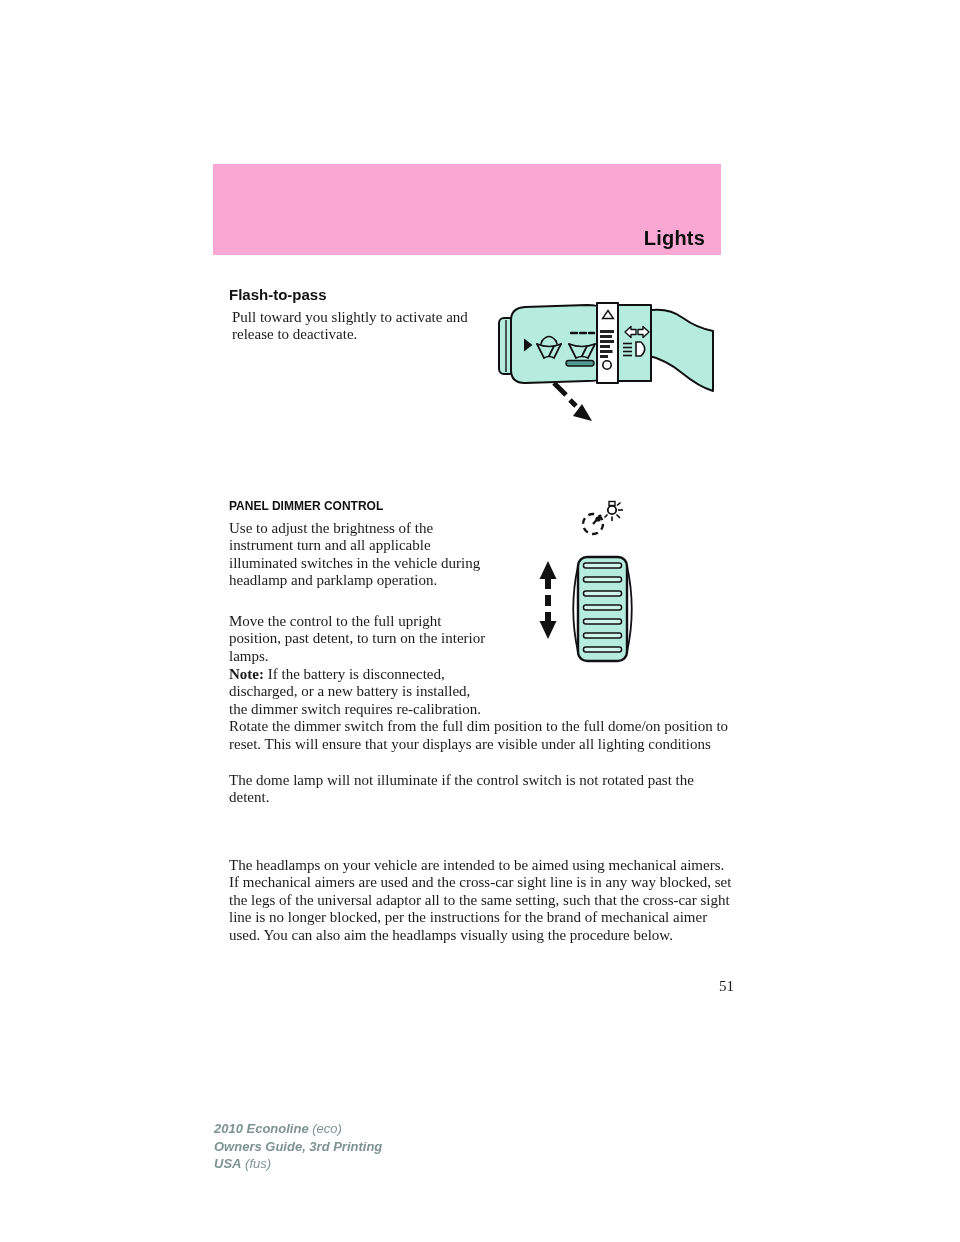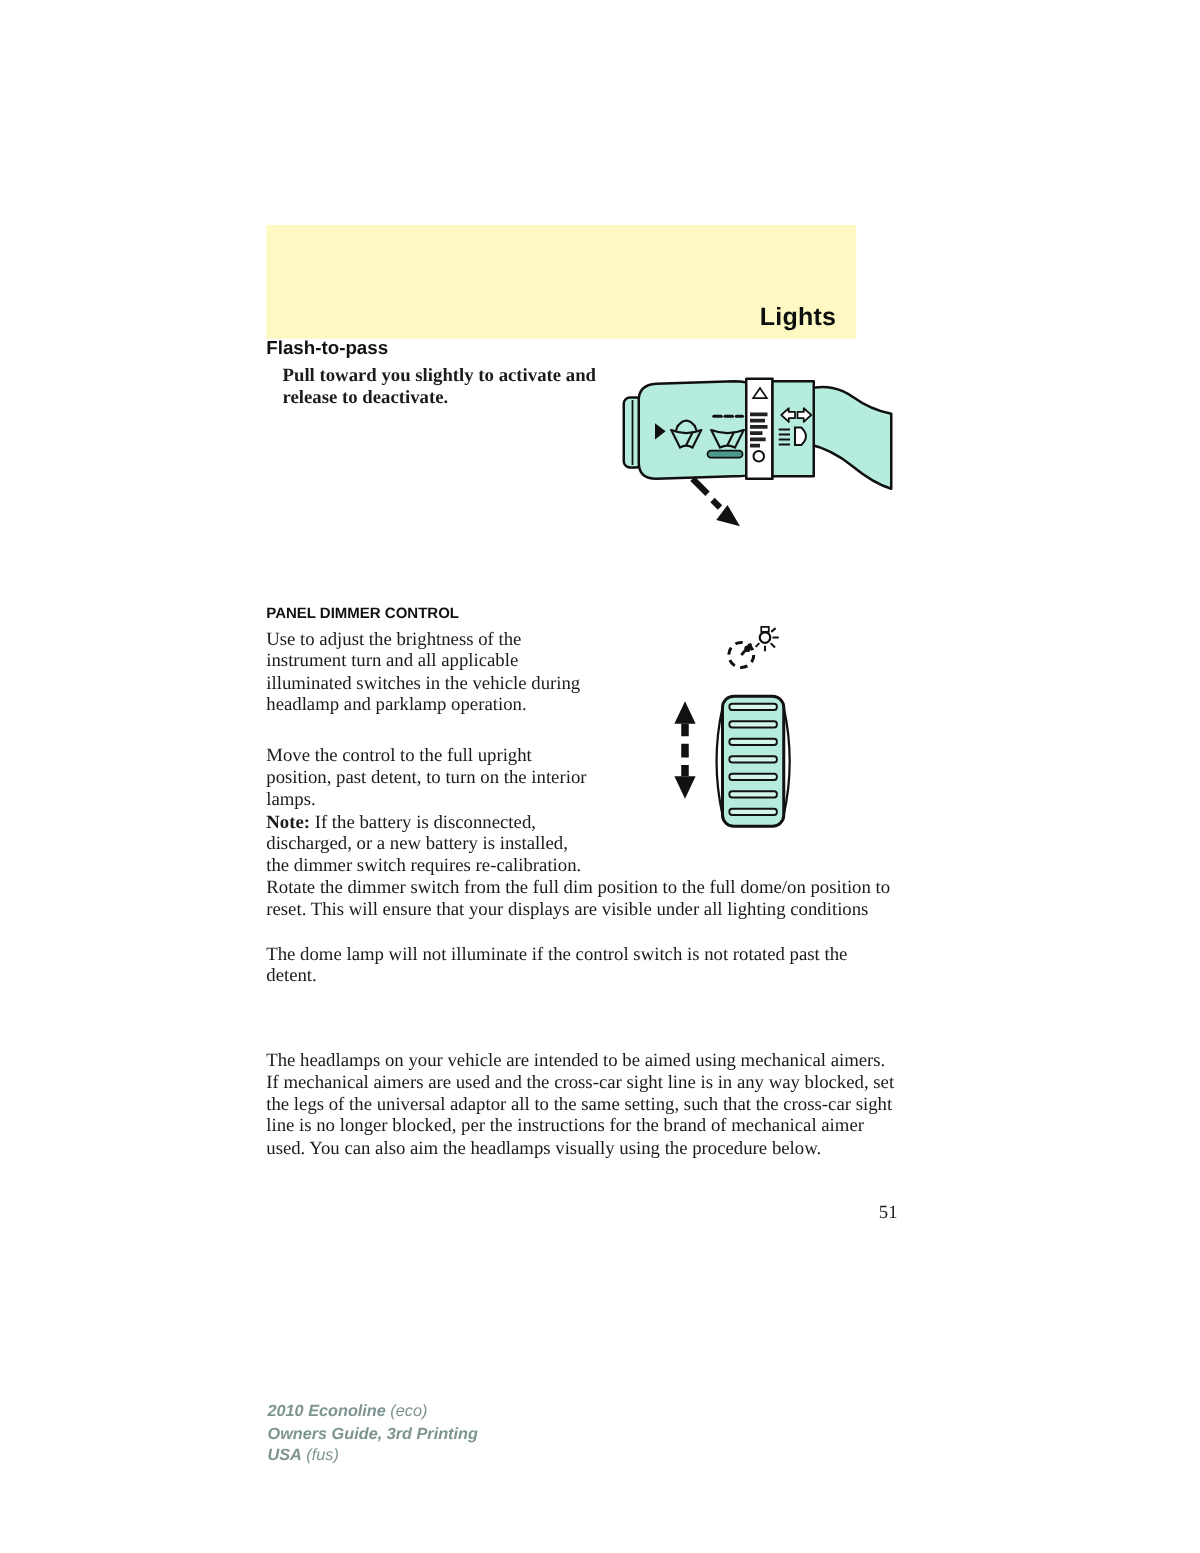--- a/index.html
+++ b/index.html
@@ -1,19 +1,19 @@
 <!DOCTYPE html>
 <html><head>
 <meta charset="utf-8">
 <style>
   html,body{margin:0;padding:0;background:#ffffff;}
   .page{position:relative;width:960px;height:1242px;background:#ffffff;overflow:hidden;
         font-family:"Liberation Serif",serif;color:#1b1b1b;}
-  .abs{position:absolute;margin:0;}
-  .hbar{position:absolute;left:213px;top:180px;width:472px;height:91px;background:#fef9c3;}
+  .abs{position:absolute;margin:16px;}
+  .hbar{position:absolute;left:213px;top:164px;width:508px;height:91px;background:#f9a8d4;}
   .hbar-title{position:absolute;right:16px;bottom:5px;font-family:"Liberation Sans",sans-serif;
         font-weight:bold;font-size:20px;color:#0c0f0e;letter-spacing:0.2px;}
   .h2,.h3{font-family:"Liberation Sans",sans-serif;font-weight:bold;color:#111;}
   .h3{font-size:15px;line-height:18px;}
   .h2{font-size:12px;line-height:20px;}
   .body{font-size:15px;line-height:17.4px;text-align:left;}
   .body b{font-weight:bold;}
   .wrap-spacer{float:right;width:249px;height:35px;}
   .fig{position:absolute;}
   .pageno{font-size:15px;text-align:right;}
@@ -27,21 +27,21 @@
 </head>
 <body>
 
 <div class="page">
 
   <div class="hbar">
     <div class="hbar-title">Lights</div>
   </div>
 
   <h3 class="abs h3" style="left:213px;top:270px;">Flash-to-pass</h3>
-  <p class="abs body" style="left:226px;top:293px;width:264px;font-weight:bold;">Pull toward you slightly to activate and release to deactivate.</p>
+  <p class="abs body" style="left:216px;top:293px;width:264px;">Pull toward you slightly to activate and release to deactivate.</p>
 
   <svg class="fig" style="left:496px;top:299px;" width="220" height="130" viewBox="0 0 220 130">
     <g stroke="#101010" stroke-width="2" fill="#b5ecdd" stroke-linejoin="round">
       <path d="M150,12 C165,9 176,11 187,19 C198,27 207,30 217,32 L217,92
                C207,89 197,83 186,74 C174,64 163,59 150,56 Z"></path>
       <rect x="3" y="19" width="15" height="56" rx="5"></rect>
       <line x1="10" y1="21" x2="10" y2="73" stroke-width="1.4"></line>
       <path d="M15,21 Q15,9 29,8 L91,6 Q103,6 103,9 L103,80 Q103,82 91,82
                L29,84 Q15,84 15,71 Z"></path>
       <rect x="101" y="4" width="21" height="80" fill="#ffffff"></rect>

